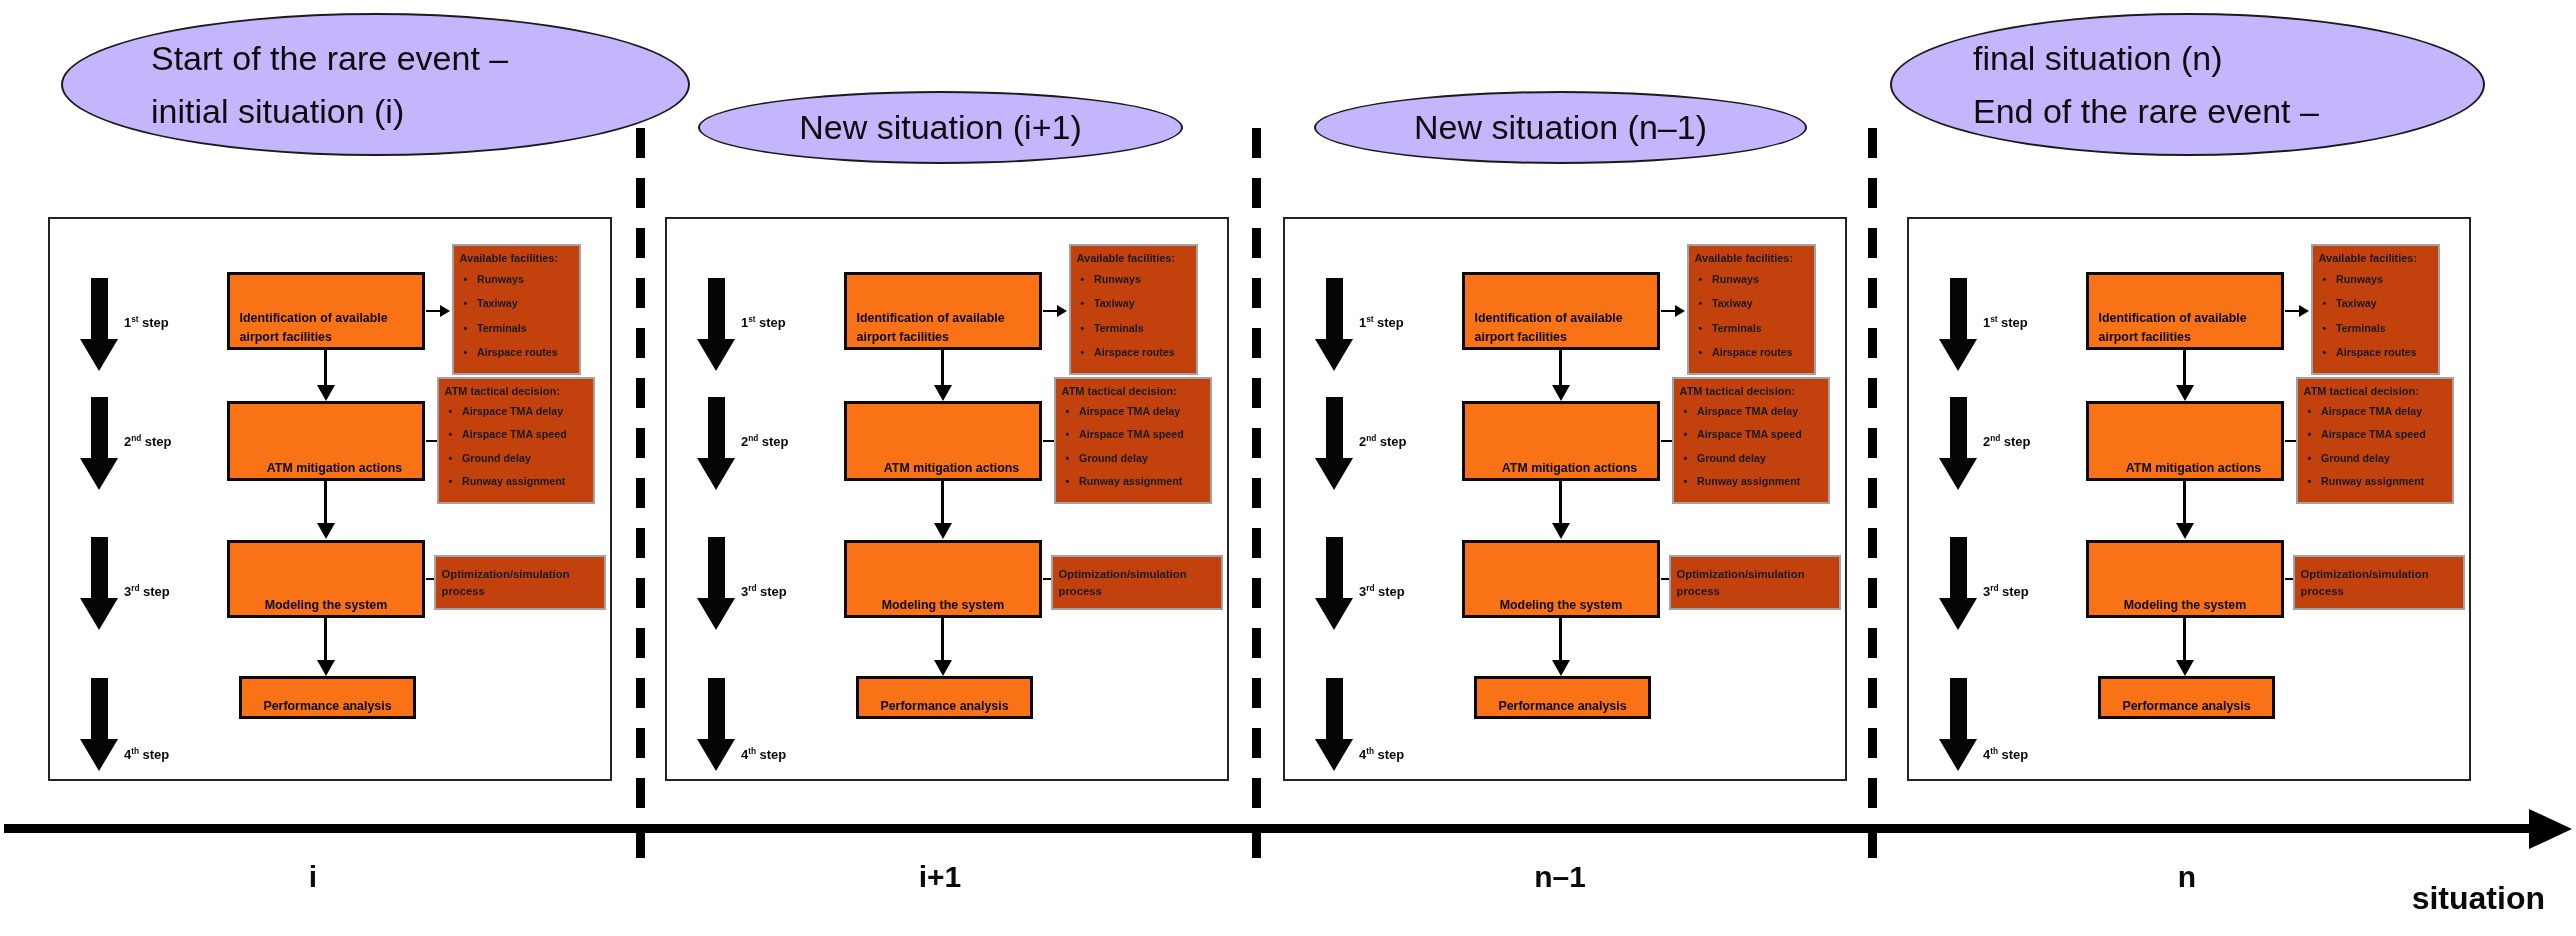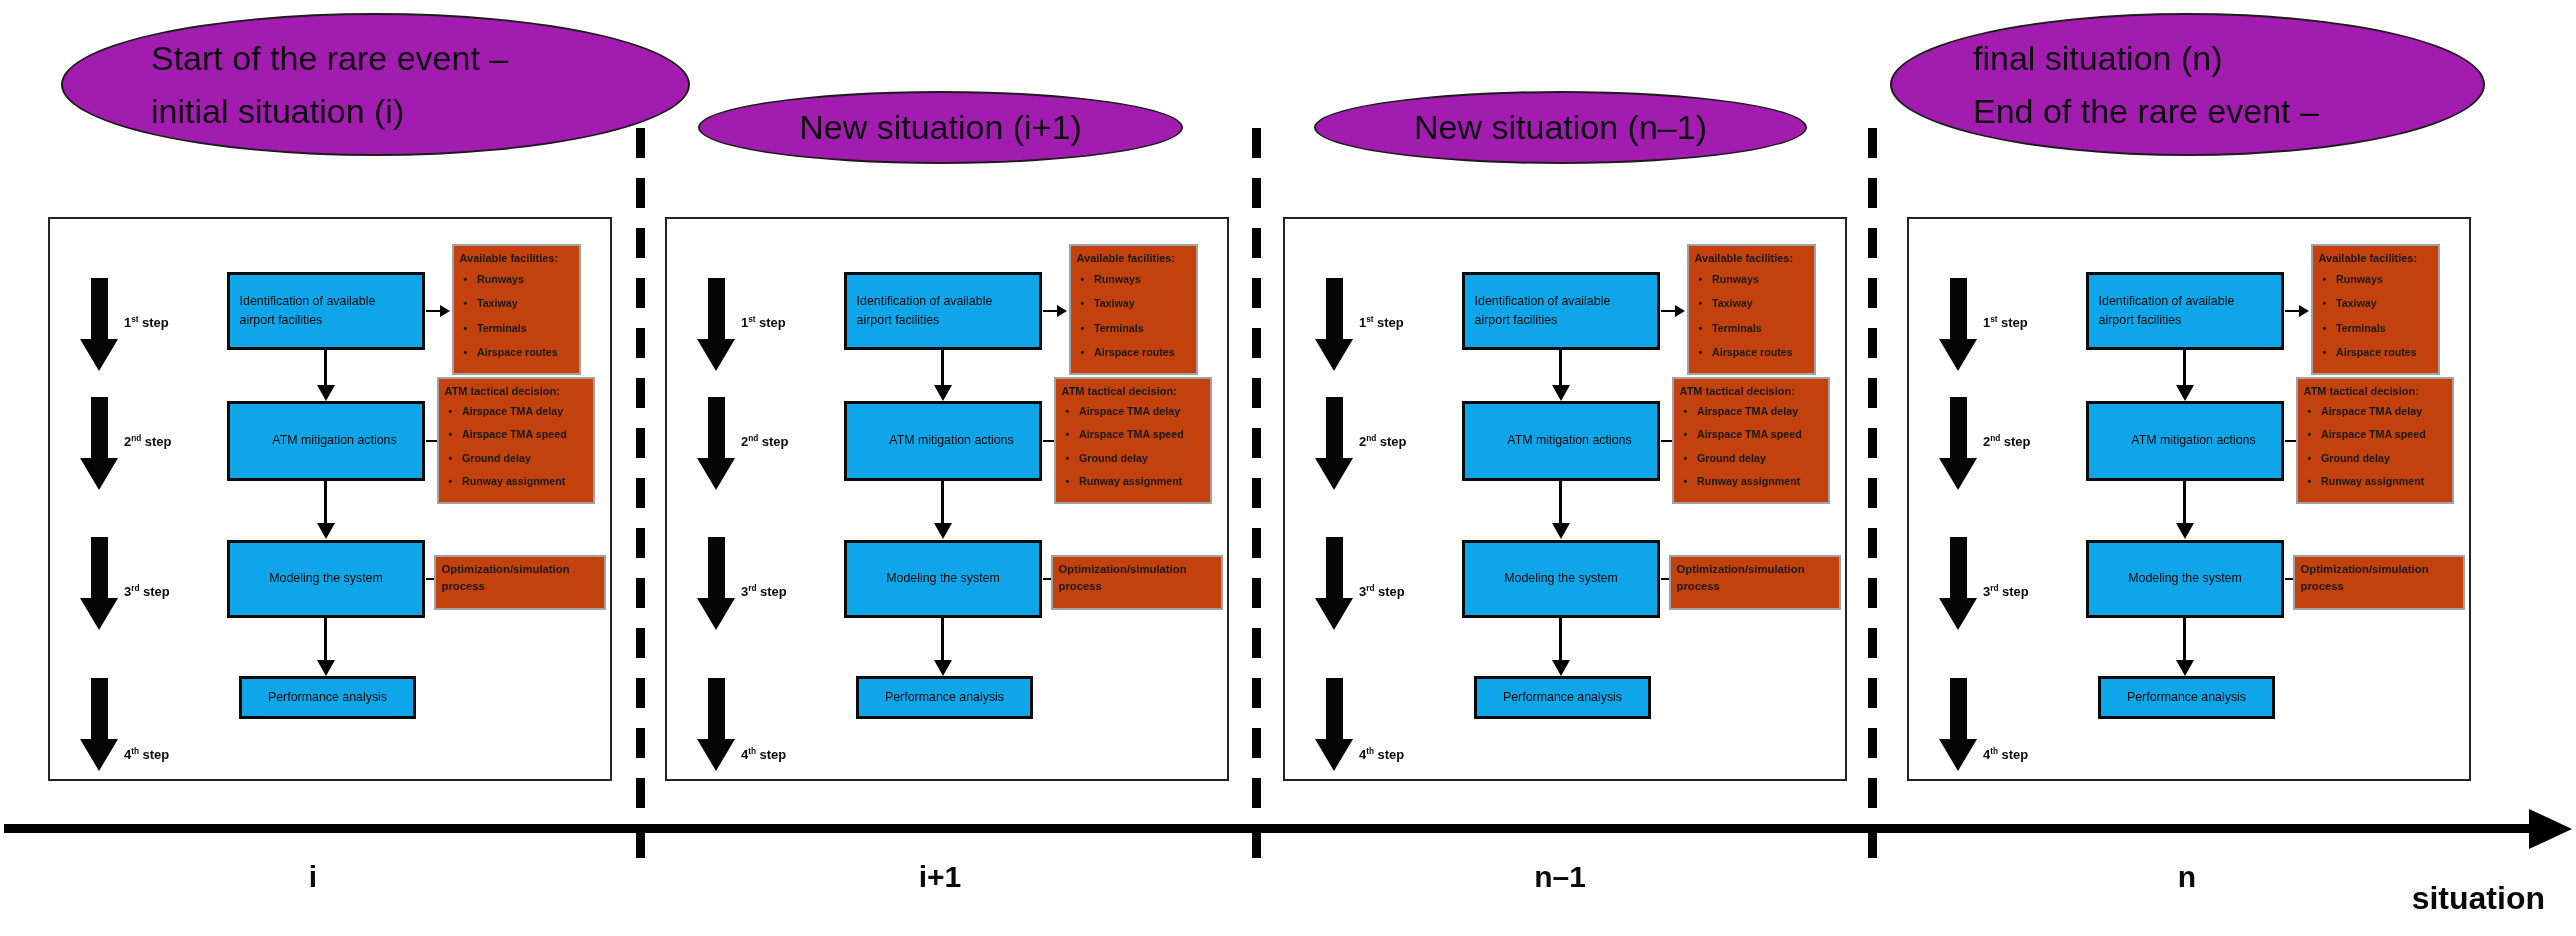--- a/index.html
+++ b/index.html
@@ -12,21 +12,21 @@
     color: #0a0a0a;
     font-family: "Liberation Sans", sans-serif;
     overflow: hidden;
   }
 
   
   .ellipse {
     position: absolute;
     border: 2.1px solid #1b1b1b;
     border-radius: 50%;
-    background: #a21caf;
+    background: #c4b5fd;
     display: flex;
     flex-direction: column;
     justify-content: center;
   }
   .eline { font-size: 34px; line-height: 1.55; white-space: nowrap; color: #0d0d0d; }
   .e1 { left: 61px;   top: 13px;  width: 629px; height: 143px; padding-left: 88px; align-items: flex-start; }
   .e2 { left: 698px; top: 91px; width: 485px; height: 73px; align-items: center; }
   .e3 { left: 1314px; top: 91px; width: 493px; height: 73px; align-items: center; }
   .e4 { left: 1890px; top: 13px;  width: 595px; height: 143px; padding-left: 81px; align-items: flex-start; }
 
@@ -68,23 +68,23 @@
   .steplabel { position: absolute; left: 74px; width: 96px; font-size: 13px; font-weight: 700; white-space: nowrap; }
   .steplabel sup { font-size: 8.3px; }
   .steplabel .w { margin-left: 3.4px; }
   .s1 { top: 95px; } .s2 { top: 214px; } .s3 { top: 364px; } .s4 { top: 481px; margin-top: 46px; }
 
   
   .mbox {
     position: absolute;
     left: 177px; width: 198px;
     border: 3.4px solid #0a0a0a;
-    background: #0ea5e9;
-    display: flex; flex-direction: column; justify-content: center;
-    font-size: 12.4px; font-weight: 400; line-height: 1.55;
+    background: #f97316;
+    display: flex; flex-direction: column; justify-content: flex-end;
+    font-size: 12.4px; font-weight: 700; line-height: 1.55;
   }
   .b1 { top: 53px;  height: 78px; align-items: flex-start; text-align: left; padding: 0 6.9px 0 9.6px; }
   .b2 { top: 182px; height: 80px; align-items: center; text-align: center; padding-left: 17px; }
   .b3 { top: 321px; height: 78px; align-items: center; text-align: center; }
   .b4 { left: 189px; width: 177px; top: 457px; height: 43px; align-items: center; text-align: center; }
 
   
   .cline { position: absolute; left: 274px; width: 3.4px; background: #000; }
   .l1 { top: 131px; height: 36px; } .l2 { top: 262px; height: 43px; } .l3 { top: 399px; height: 43px; }
   .chead {
@@ -108,21 +108,21 @@
   .sbox {
     position: absolute;
     border: 2.1px solid #a2a2a2;
     background: #c2410c;
     padding: 4.1px 5.5px;
     font-weight: 700;
     color: #1a1a1a;
   }
   .sb1 { left: 402px; top: 25px;  width: 129px; height: 131px; }
   .sb2 { left: 387px; top: 158px; width: 158px; height: 127px; }
-  .sb3 { left: 384px; top: 336px; width: 172px; height: 55px; display: flex; align-items: flex-start; }
+  .sb3 { left: 384px; top: 336px; width: 172px; height: 55px; display: flex; align-items: center; }
   .sbt { font-size: 11px; line-height: 1.5; }
   .sb3 .sbt { font-size: 11.3px; line-height: 1.5; white-space: normal; }
   .sbi { font-size: 10.7px; display: flex; align-items: baseline; }
   .sb1 .sbi { line-height: 2.3; }
   .sb2 .sbi { line-height: 2.2; }
   .sbi::before { content: "\2022"; margin: 0 9.6px 0 4.1px; }
 
   
   .timeline { position: absolute; left: 4.1px; top: 824px; width: 2526px; height: 9px; background: #000; }
   .axis-head {

